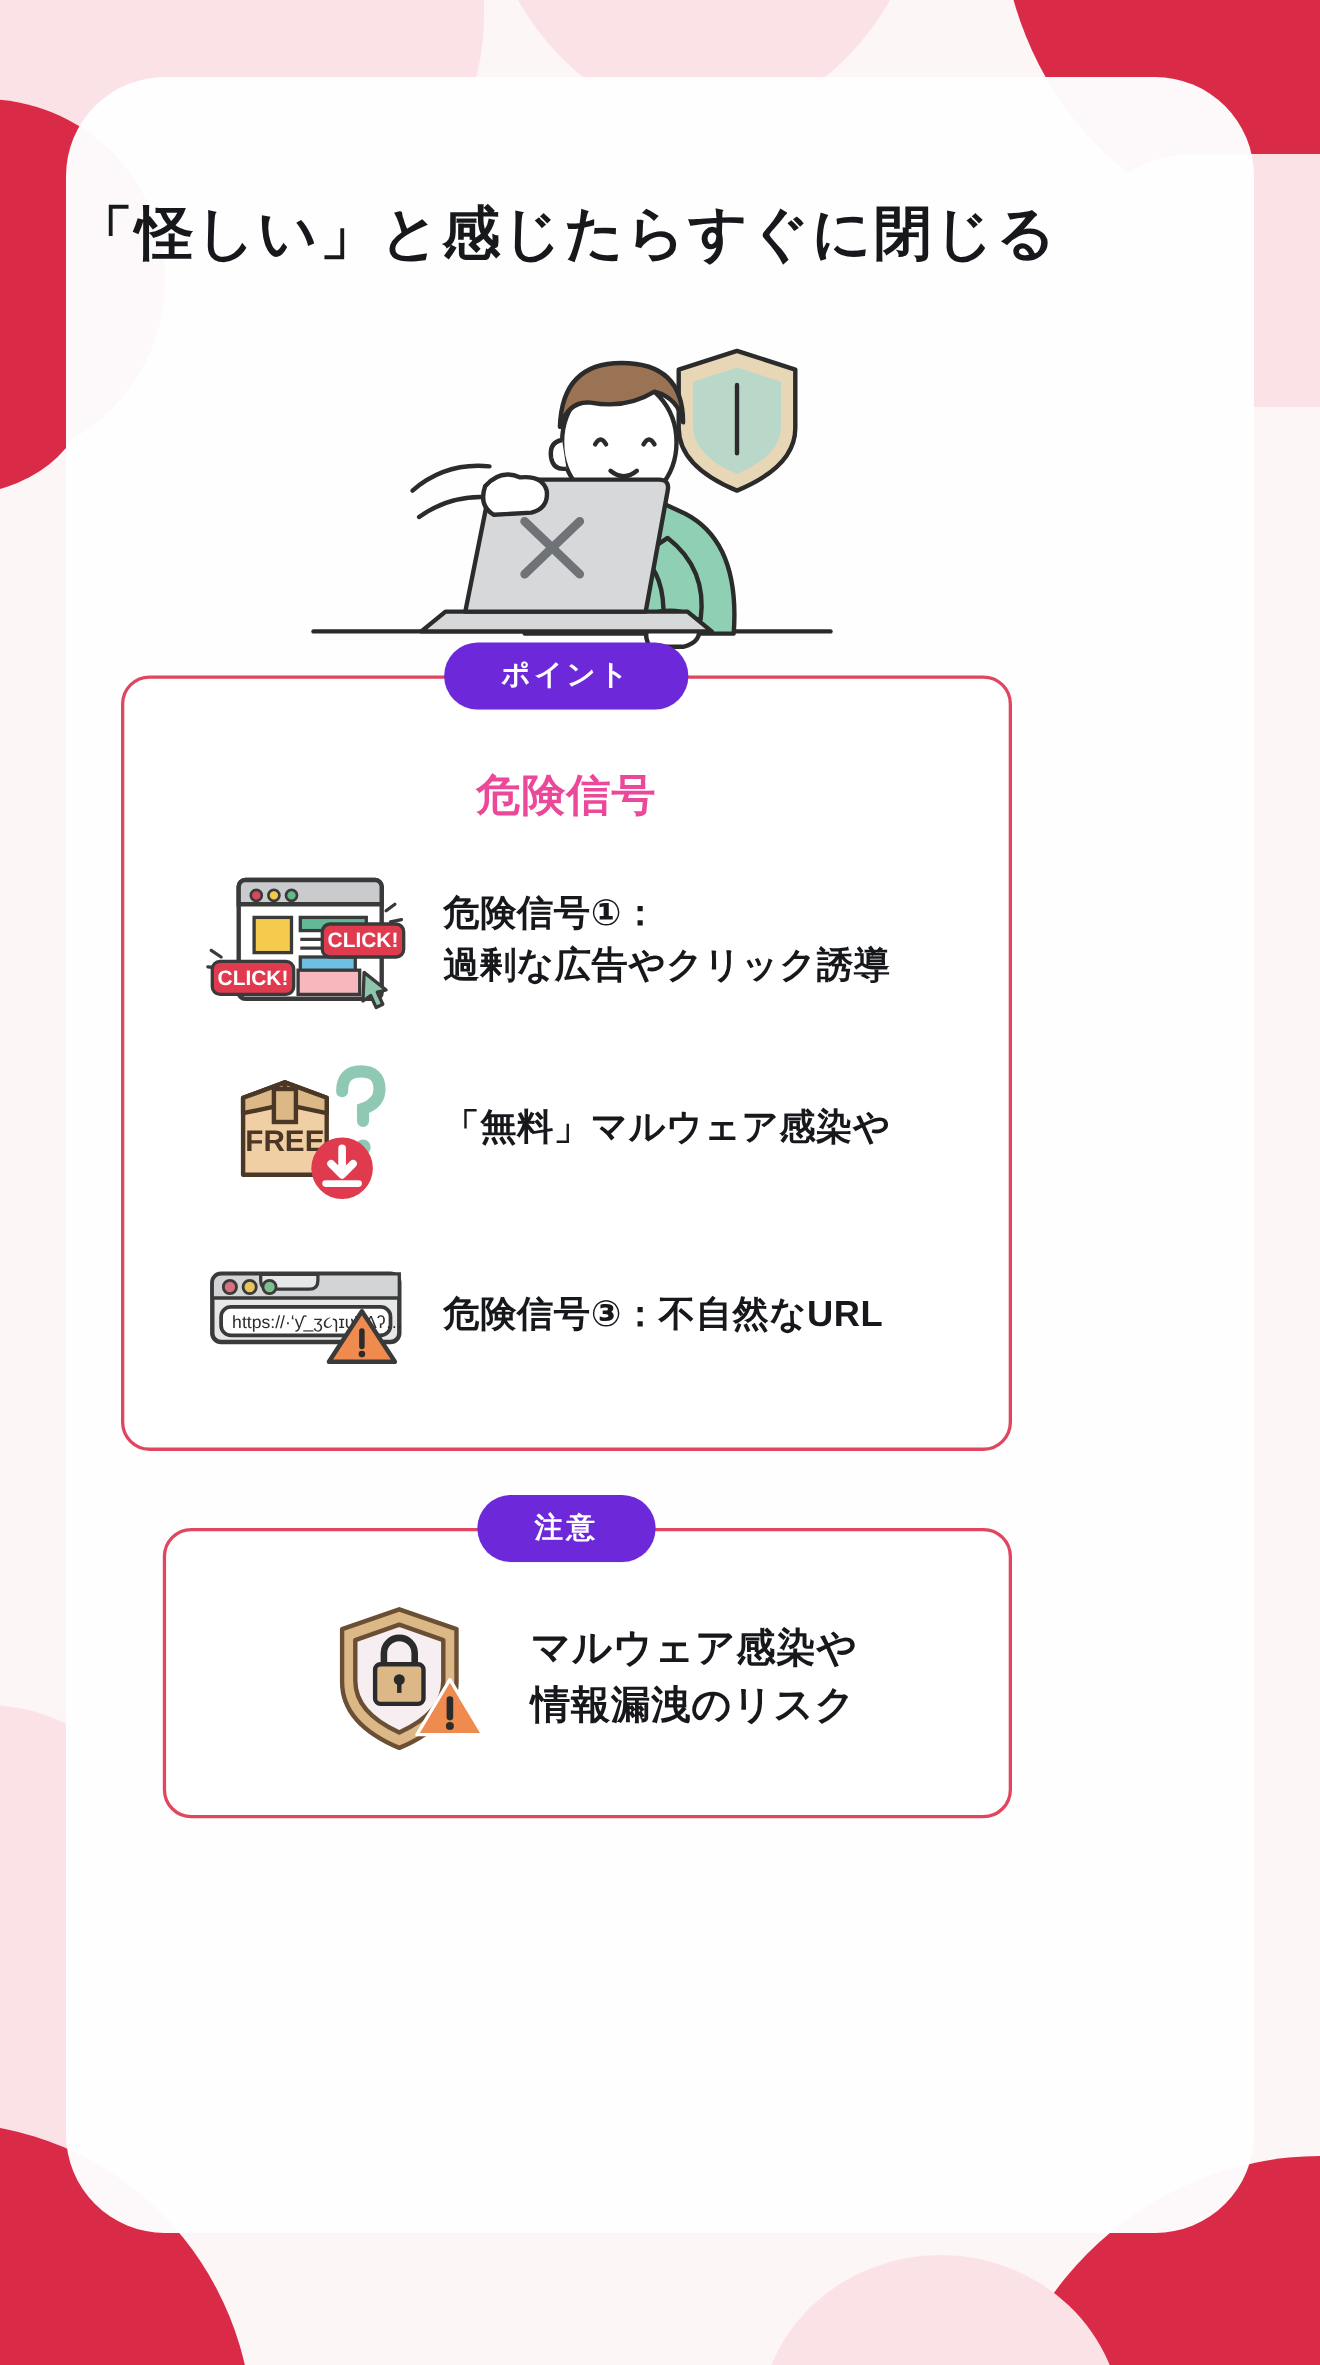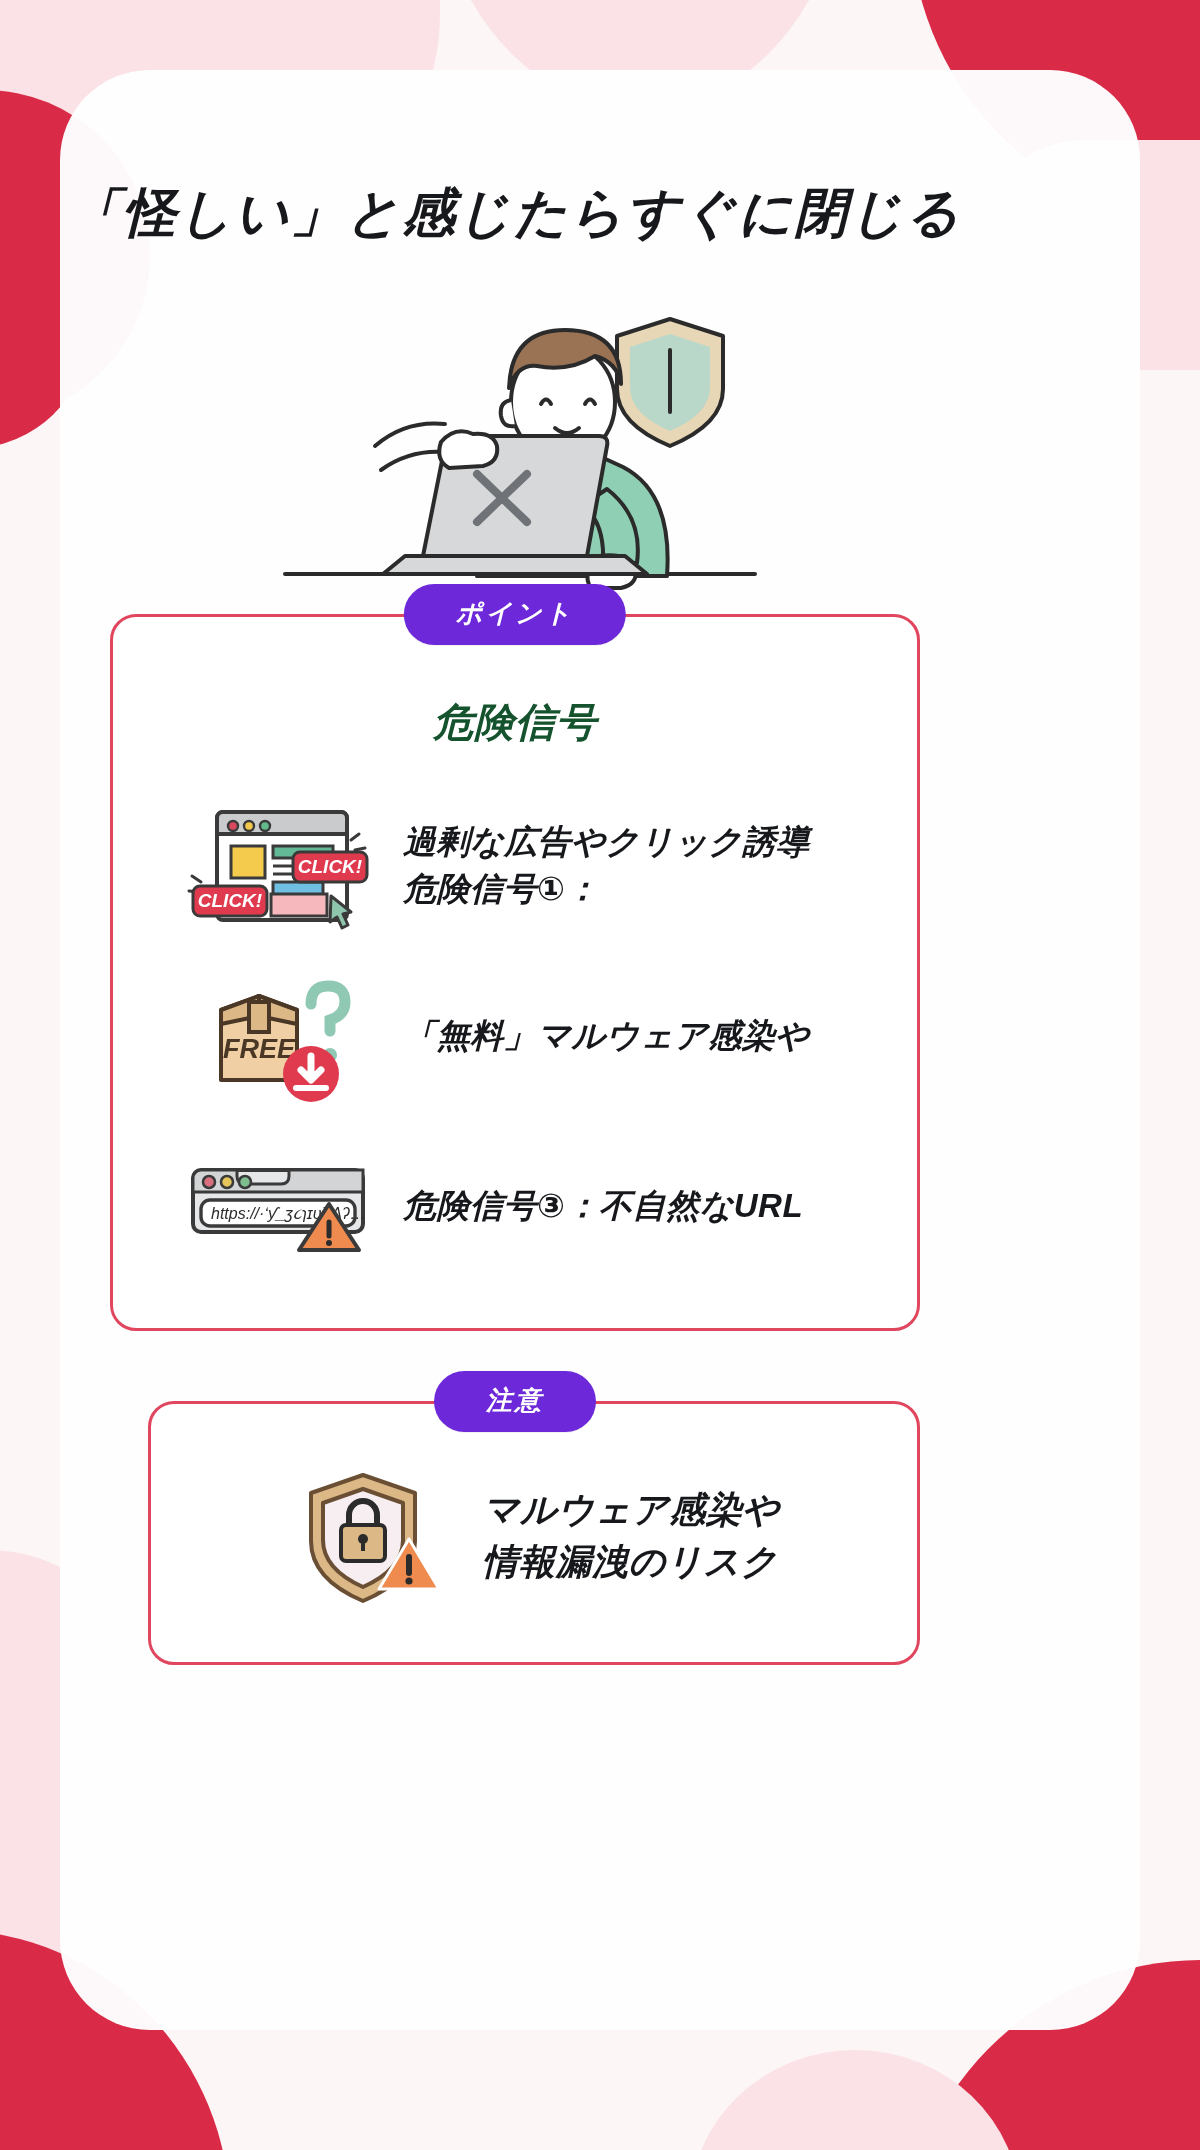--- a/index.html
+++ b/index.html
@@ -57,21 +57,21 @@
     right:180px; bottom:-130px; width:330px; height:230px;
     background:#fbe2e7; border-radius:55% 55% 0 0/75% 75% 0 0;
   }
   .blob-white-center {
     left:60px; top:70px; width:1080px; height:1960px;
     background:#ffffff; border-radius:90px;
     filter:blur(0px);
     opacity:.97;
   }
 
-  .content { position:relative; z-index:2; width:1030px;font-style:italic; }
+  .content { position:relative; z-index:2; width:1030px; }
 
   
   .title {
     margin-top:180px;
     text-align:center;
     font-size:53px;
     font-weight:700;
     letter-spacing:2px;
     color:#16181c;
     line-height:1.25;
@@ -98,22 +98,22 @@
   .card {
     border:3px solid #e0475f;
     border-radius:26px;
     background:#ffffff;
     padding:64px 40px 44px;
   }
   .card-heading {
     text-align:center;
     font-size:40px;
     font-weight:700;
-    color:#14532d;
-    margin:14px 0 46px;
+    color:#ec4899;
+    margin:14px 0 34px;
     letter-spacing:1px;
   }
   .item {
     display:flex;
     align-items:center;
     gap:26px;
     margin:0 0 30px 24px;
   }
   .item:last-child { margin-bottom:8px; }
   .item-icon {
@@ -243,22 +243,22 @@
               <g>
                 <rect x="14" y="90" width="74" height="30" rx="7" fill="#e03a4f" stroke="#3a3a3a" stroke-width="3"></rect>
                 <text x="51" y="111" font-family="'Liberation Sans',sans-serif" font-size="19" font-weight="700" fill="#ffffff" text-anchor="middle">CLICK!</text>
               </g>
               <g>
                 <path d="M152 100 l20 16 l-8 2 l5 11 l-6 3 l-5 -11 l-7 5 Z" fill="#8ec6ad" stroke="#3a3a3a" stroke-width="3" stroke-linejoin="round"></path>
               </g>
             </svg>
           </div>
           <div class="item-text">
+            <div>危険信号①：</div>
             <div>過剰な広告やクリック誘導</div>
-            <div>危険信号①：</div>
           </div>
         </div>
 
         <div class="item">
           <div class="item-icon">
             <svg width="196" height="140" viewBox="0 0 196 140">
               <g fill="none" stroke="#8fc9b4" stroke-width="11" stroke-linecap="round">
                 <path d="M132 38 q0 -18 17 -18 q17 0 17 16 q0 13 -15 18 l0 11"></path>
               </g>
               <circle cx="151" cy="89" r="7" fill="#8fc9b4"></circle>

